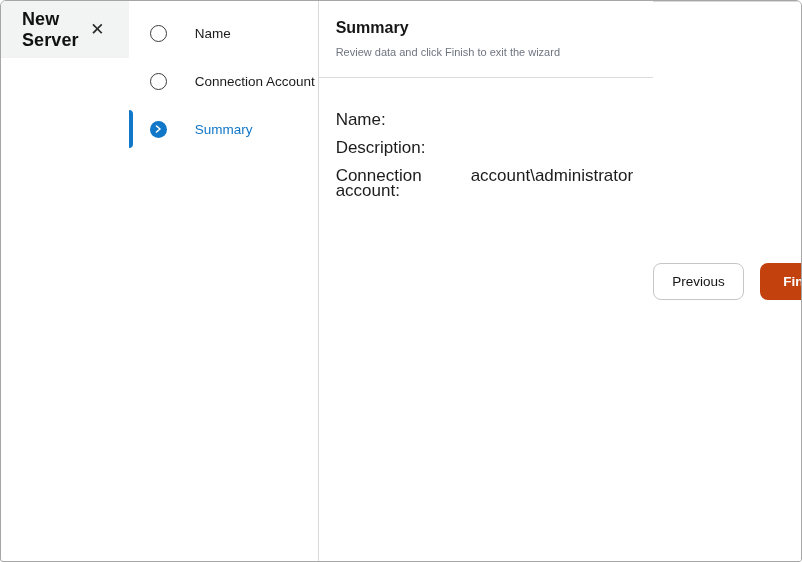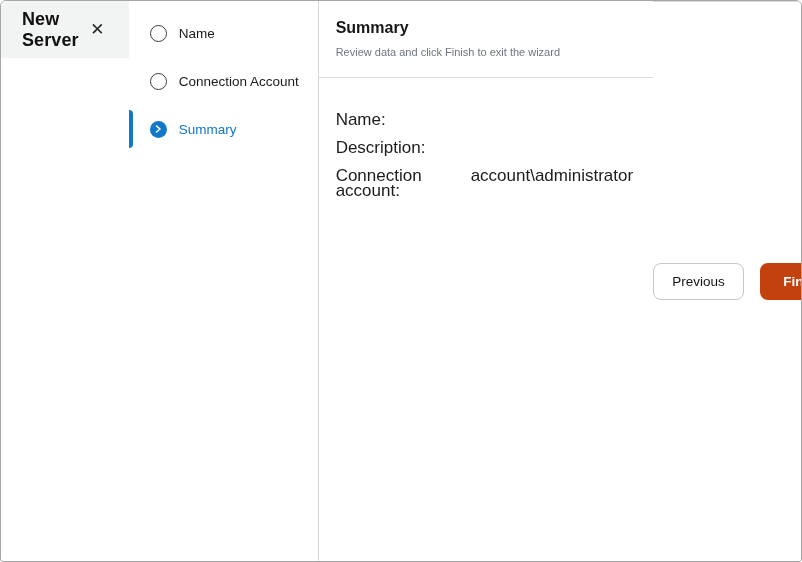--- a/index.html
+++ b/index.html
@@ -55,21 +55,21 @@
   .sidebar {
     width: 190px;
     flex: 0 0 190px;
     border-right: 1px solid #d9d9d9;
     padding-top: 8px;
   }
   .step {
     height: 48px;
     display: flex;
     align-items: center;
-    gap: 12px;
+    gap: 28px;
     padding-left: 21px;
     position: relative;
     font-size: 13.5px;
     color: #1b1b1b;
     cursor: pointer;
   }
   .step .bullet {
     width: 17px; height: 17px;
     border-radius: 50%;
     border: 1.5px solid #3c3c3c;

